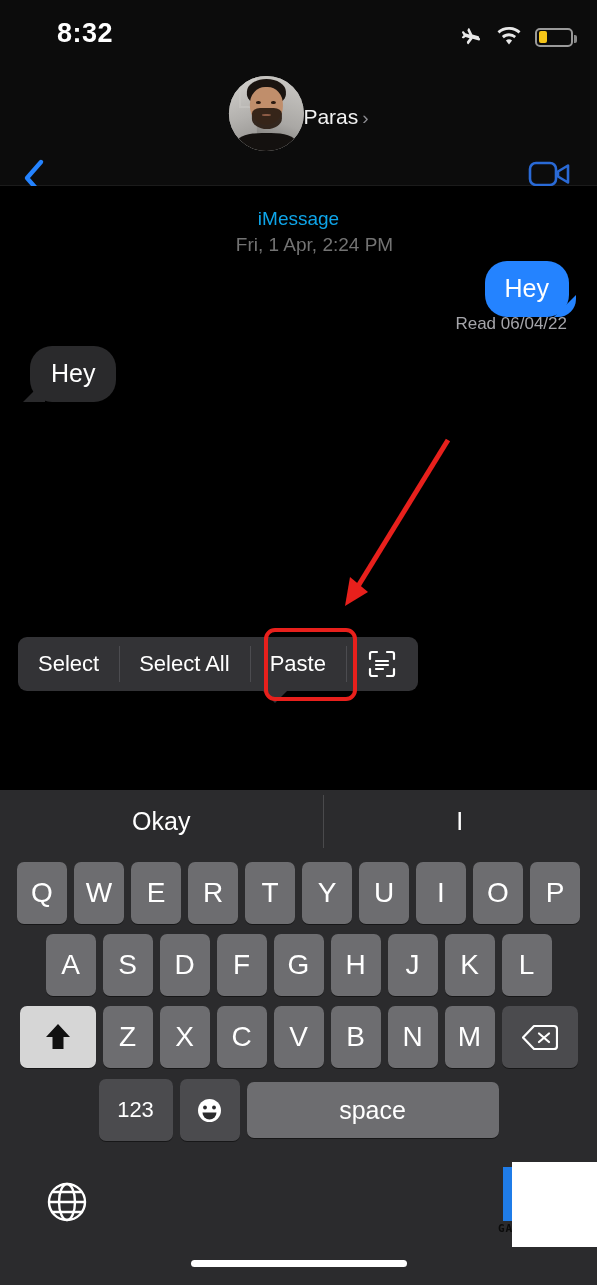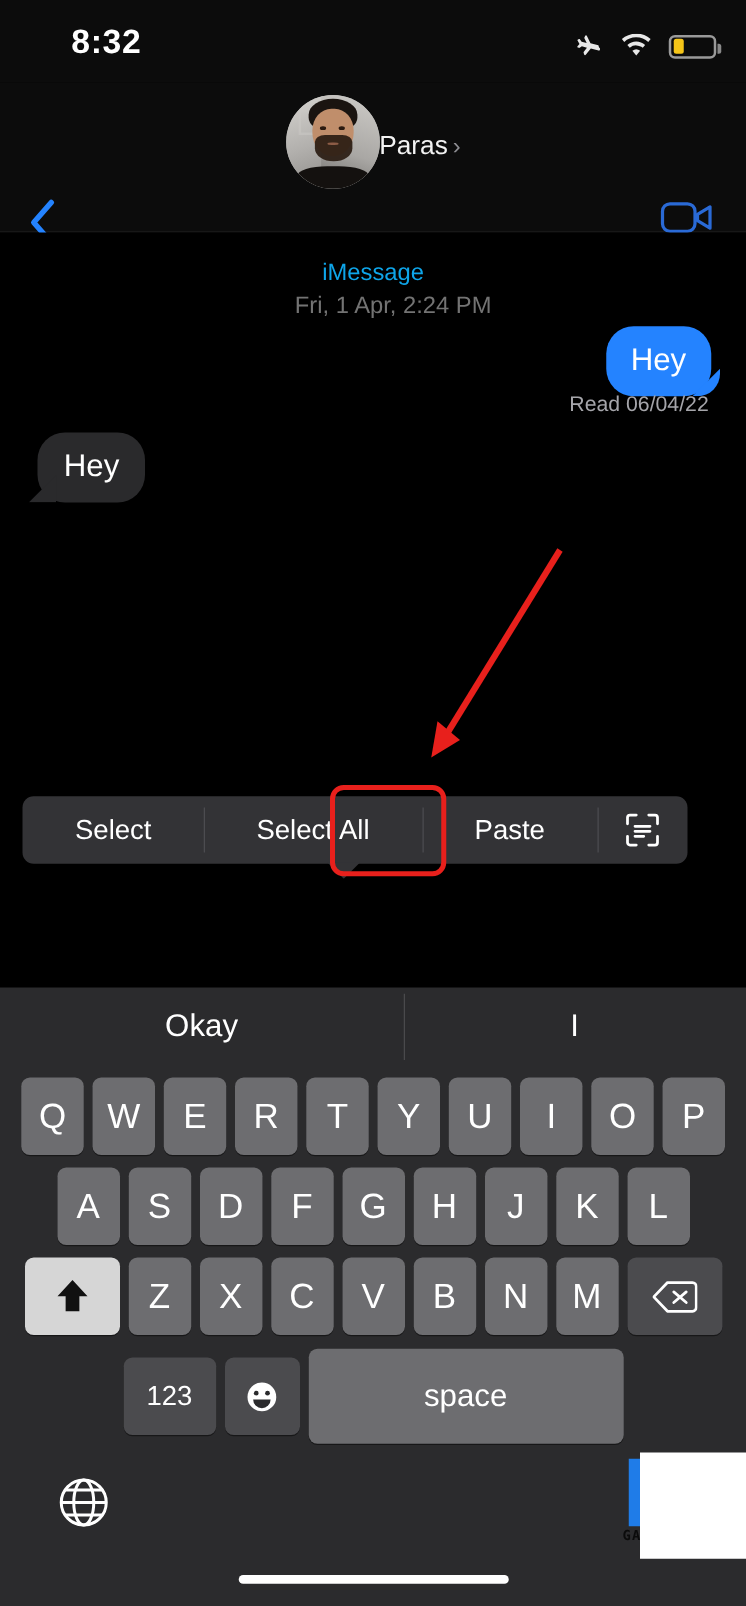--- a/index.html
+++ b/index.html
@@ -130,21 +130,21 @@
                  pointer-events:none; }
 
   
   .edit-menu {
     position:absolute; left:18px; top:637px;
     display:flex; align-items:stretch; height:54px;
     background:#333336; border-radius:9px;
   }
   .em-item {
     display:flex; align-items:center; justify-content:center;
-    padding:0 42px; font-size:22px; color:#fff; cursor:pointer;
+    padding:0 20px; font-size:22px; color:#fff; cursor:pointer;
     position:relative; white-space:nowrap;
   }
   .em-item + .em-item::before {
     content:""; position:absolute; left:0; top:9px; bottom:9px;
     width:1px; background:#4c4c50;
   }
   .em-icon { padding:0 22px; }
   .em-icon svg { width:28px; height:28px; display:block; }
   .em-tail {
     position:absolute; left:262px; top:690px;
@@ -212,21 +212,21 @@
     color:#fff; font-size:22px; cursor:pointer;
     box-shadow:0 1px 0 rgba(0,0,0,.45);
   }
   .key-emoji {
     width:60px; height:62px; background:#4b4b4e; border-radius:7px;
     display:flex; align-items:center; justify-content:center; cursor:pointer;
     box-shadow:0 1px 0 rgba(0,0,0,.45);
   }
   .key-emoji svg { width:27px; height:27px; display:block; }
   .key-space {
-    width:252px; height:76px; background:#6d6d70; border-radius:7px;
+    width:252px; height:56px; background:#6d6d70; border-radius:7px;
     display:flex; align-items:center; justify-content:center;
     color:#fff; font-size:25px; cursor:pointer;
     box-shadow:0 1px 0 rgba(0,0,0,.45);
   }
   .key-return {
     width:138px; height:62px; background:#4b4b4e; border-radius:7px;
     display:flex; align-items:center; justify-content:center;
     color:#fff; font-size:25px; cursor:pointer;
     box-shadow:0 1px 0 rgba(0,0,0,.45);
   }

